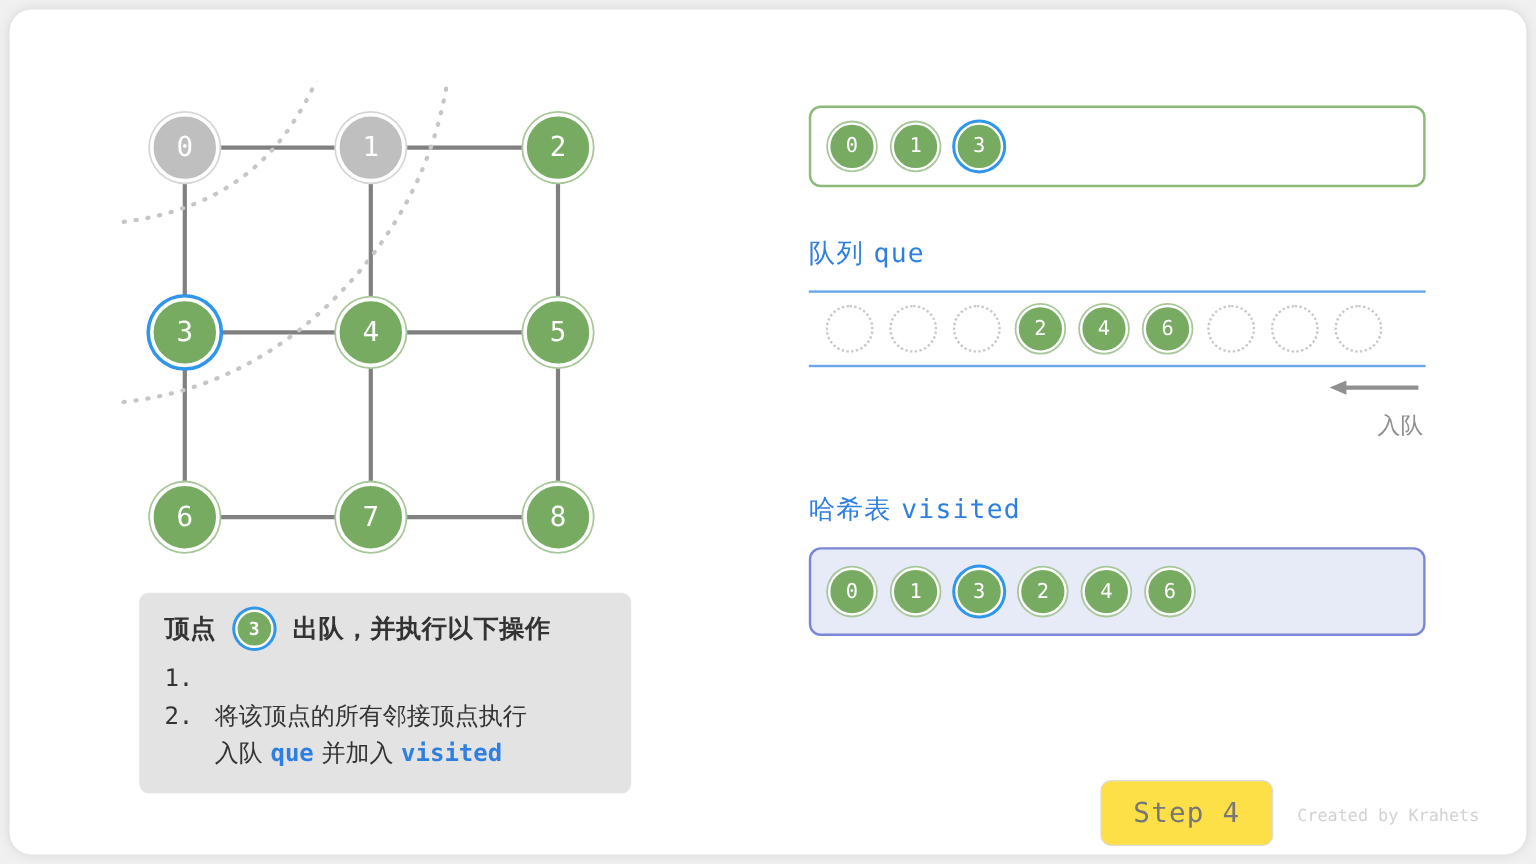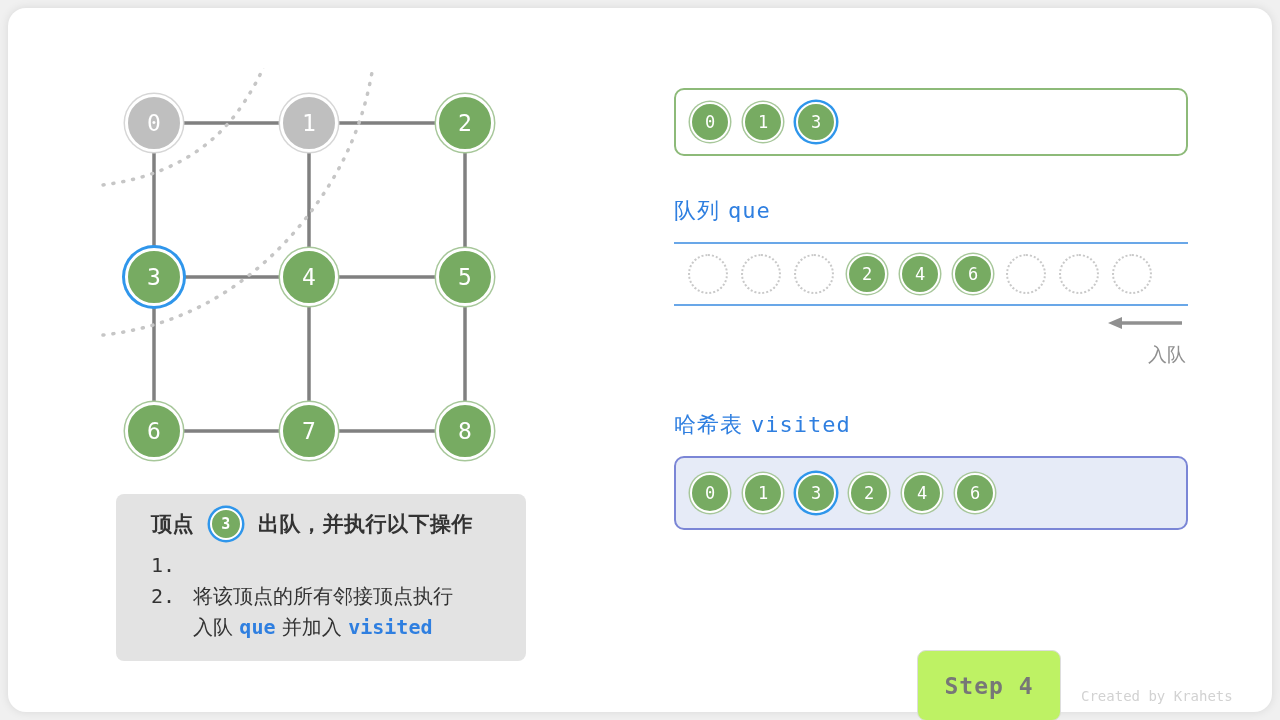--- a/index.html
+++ b/index.html
@@ -59,21 +59,21 @@
 
   
   #caption {
     position: absolute;
     left: 108px;
     top: 486px;
     width: 410px;
     box-sizing: border-box;
     background: #e3e3e3;
     border-radius: 8px;
-    padding: 14px 20px 18px 35px;
+    padding: 14px 20px 18px 21px;
   }
   #caption-head {
     display: flex;
     align-items: center;
     font-size: 21px;
     font-weight: bold;
     color: #333333;
     letter-spacing: 0.5px;
     margin-bottom: 10px;
   }
@@ -191,36 +191,36 @@
     align-items: center;
     padding-left: 14px;
   }
 
   
   #step-badge {
     position: absolute;
     left: 909px;
     top: 642px;
     width: 144px;
-    height: 71px;
-    box-sizing: border-box;
-    background: #bef264;
+    height: 55px;
+    box-sizing: border-box;
+    background: #fde047;
     border: 1.5px solid #dddddd;
     border-radius: 9px;
     display: flex; align-items: center; justify-content: center;
     font-family: "DejaVu Sans Mono","Liberation Mono",monospace;
     font-size: 23px;
-    font-weight: bold;
+    font-weight: normal;
     color: #777777;
     letter-spacing: 1px;
   }
   #credit {
     position: absolute;
     left: 1073px;
-    top: 680px;
+    top: 664px;
     color: #d2d2d2;
     font-family: "DejaVu Sans Mono","Liberation Mono",monospace;
     font-size: 14px;
   }
 </style>
 </head>
 <body>
 
 <div id="page">
   <div id="card">

